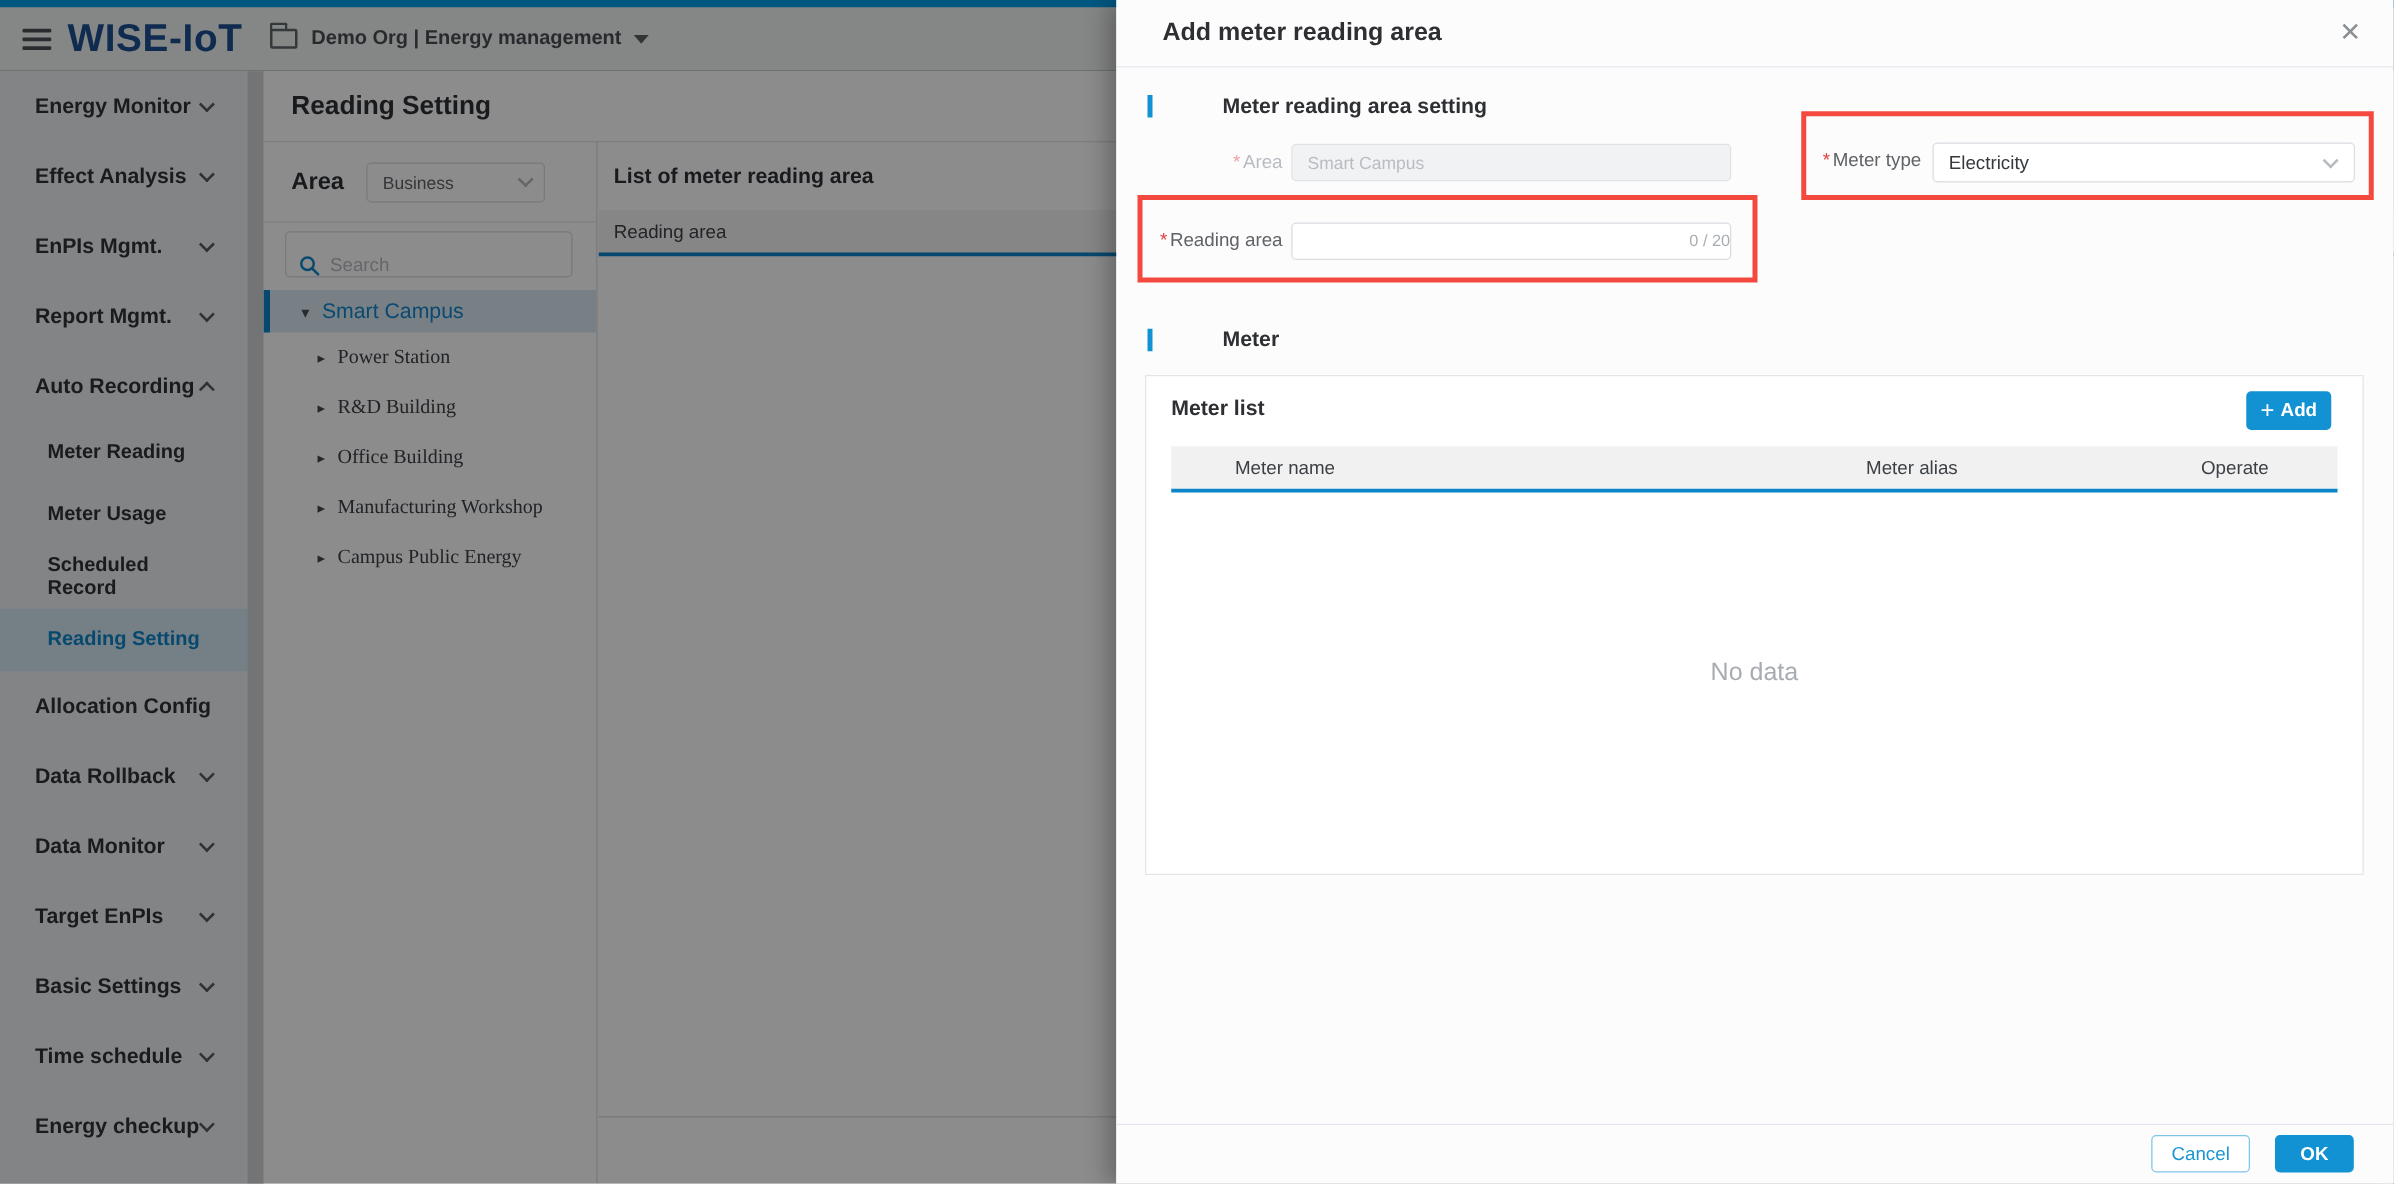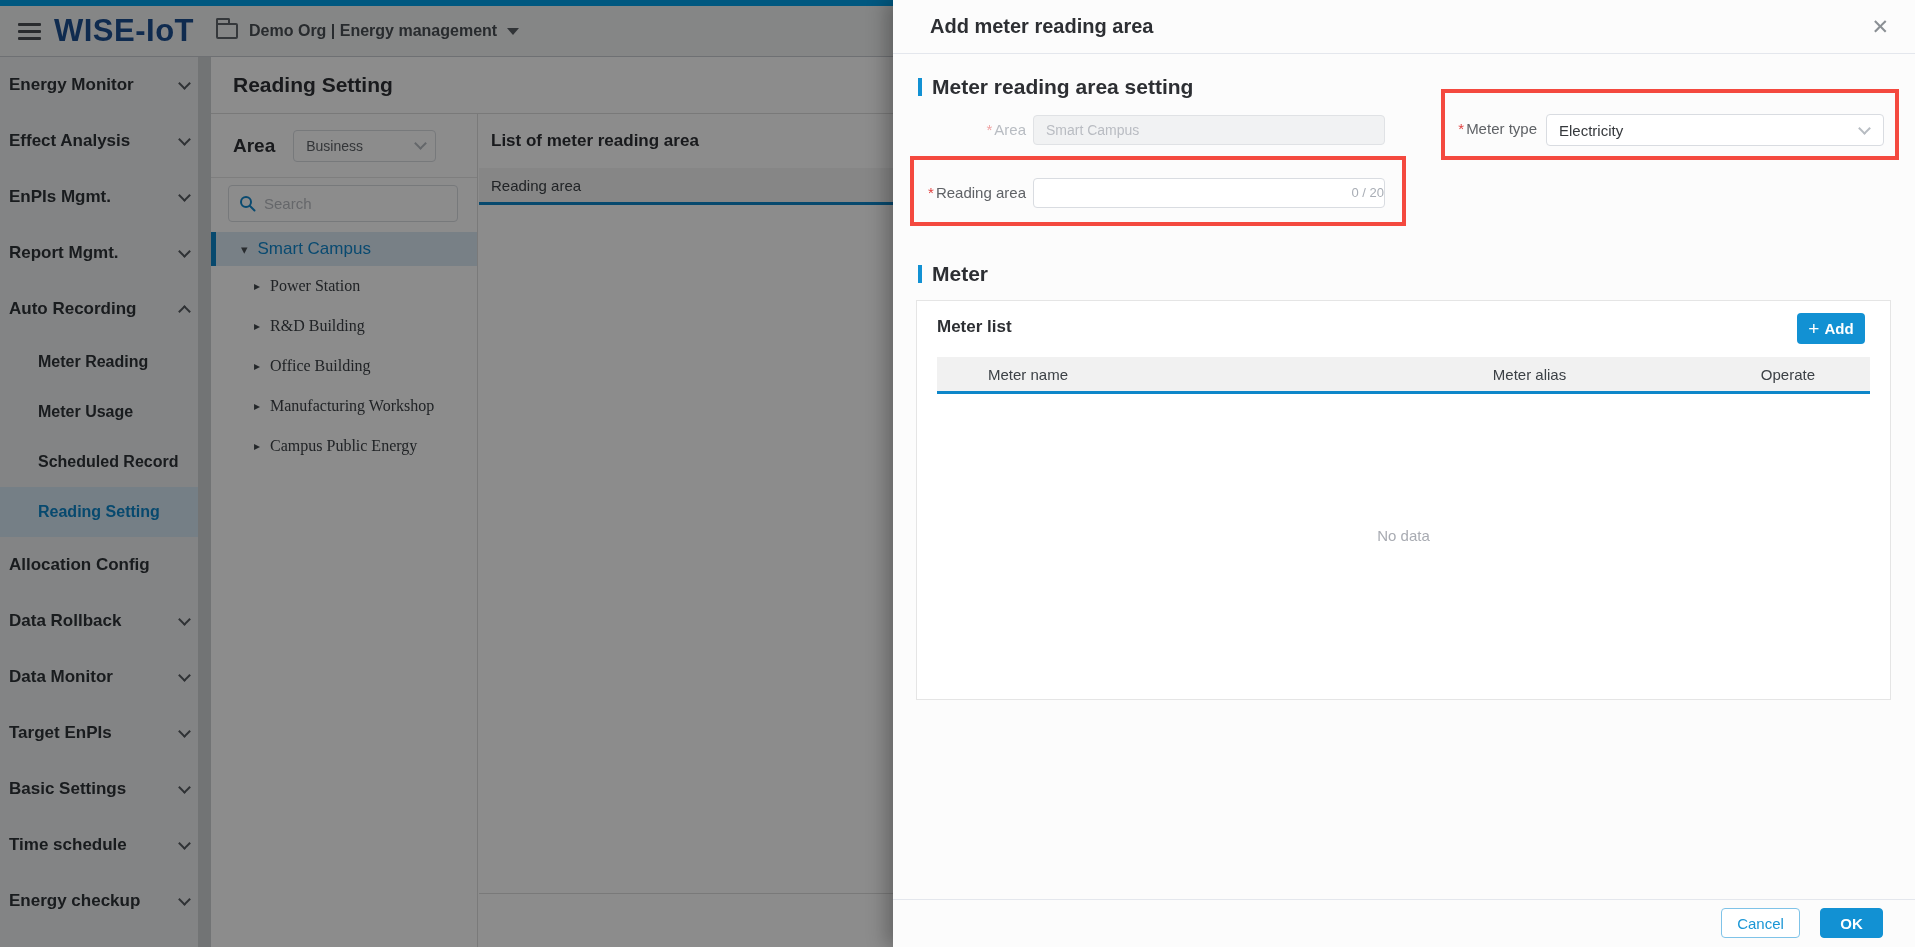--- a/index.html
+++ b/index.html
@@ -13,42 +13,42 @@
   .burger { width:23px; height:17px; margin-left:18px; display:flex; flex-direction:column; justify-content:space-between; cursor:pointer; }
   .burger i { display:block; height:3px; background:#4b4f54; border-radius:1px; }
   .logo { margin-left:13px; font-size:31px; font-weight:700; color:#1d4f91; letter-spacing:0.5px; }
   .folder { width:22px; height:16px; border:2px solid #62676c; border-radius:2px; position:relative; margin-left:22px; }
   .folder::before { content:""; position:absolute; top:-7px; left:-2px; width:10px; height:5px; border:2px solid #62676c; border-bottom:none; border-radius:2px 2px 0 0; }
   .orgtext { margin-left:11px; font-size:16px; font-weight:700; color:#4a4f54; }
   .org-caret { width:0; height:0; border-left:6px solid transparent; border-right:6px solid transparent; border-top:7px solid #5a5f64; margin-left:10px; }
 
   
   .sidebar { position:absolute; left:0; top:57px; width:198px; bottom:0; background:#eef0f2; z-index:1; }
-  .nav-item { display:flex; align-items:center; padding:0 9px; font-size:17px; font-weight:700; color:#2f3338; cursor:pointer; }
+  .nav-item { display:flex; align-items:center; padding:0 28px; font-size:17px; font-weight:700; color:#2f3338; cursor:pointer; }
   .nav-item.group { height:56px; justify-content:space-between; }
   .nav-item.single { height:56px; }
   .nav-item.child { height:50px; padding-left:38px; font-size:16px; }
   .nav-item.child.active { background:#d6e7f5; color:#0d85c8; }
   .chev { width:9px; height:9px; border-right:2px solid #565b60; border-bottom:2px solid #565b60; transform:rotate(45deg); margin-top:-4px; }
   .chev.up { transform:rotate(-135deg); margin-top:5px; }
   .sidebar-scroll { position:absolute; left:198px; top:57px; width:13px; bottom:0; background:#d0d3d6; z-index:1; }
 
   
   .content { position:absolute; left:211px; top:57px; right:0; bottom:0; background:#fff; z-index:1; }
   .page-header { position:absolute; left:0; top:0; right:0; height:57px; background:#fff; border-bottom:1px solid #dcdcdc; display:flex; align-items:center; }
   .page-title { margin-left:22px; font-size:21px; font-weight:700; color:#2e3135; }
 
   .area-panel { position:absolute; left:0; top:57px; width:267px; bottom:0; background:#fff; border-right:1px solid #dfdfdf; }
   .area-row { height:64px; display:flex; align-items:center; border-bottom:1px solid #e6e6e6; }
   .area-label { margin-left:22px; font-size:19px; font-weight:700; color:#2e3135; }
   .mini-select { margin-left:18px; width:143px; height:32px; border:1px solid #d9dce1; border-radius:4px; background:#fff; display:flex; align-items:center; justify-content:space-between; padding:0 10px 0 12px; cursor:pointer; }
   .mini-select .val { font-size:14px; color:#5f6368; }
   .mini-select .chev, .field-select .chev { border-color:#b7bcc2; }
 
-  .search-box { position:absolute; left:17px; top:71px; width:230px; height:37px; border:1px solid #d9dce1; border-radius:4px; background:#fff; display:flex; align-items:center; }
+  .search-box { position:absolute; left:17px; top:71px; width:230px; height:37px; border:1px solid #d9dce1; border-radius:4px; background:#fff; display:flex; align-items:flex-end; }
   .search-box svg { margin-left:10px; }
   .search-box input { border:none; outline:none; background:transparent; margin-left:8px; width:170px; font-size:15px; color:#333; font-family:"Liberation Sans",sans-serif; }
   .search-box input::placeholder { color:#b9bcc2; }
 
   .tree { position:absolute; left:0; top:118px; right:0; }
   .tree-root { height:34px; display:flex; align-items:center; background:#dbe9f5; position:relative; cursor:pointer; }
   .tree-root::before { content:""; position:absolute; left:0; top:0; bottom:0; width:5px; background:#0d86c9; }
   .tree-root .caret { margin-left:30px; font-size:13px; color:#4a5056; }
   .tree-root .lbl { margin-left:10px; font-size:17px; color:#1287cc; }
   .tree-child { height:40px; display:flex; align-items:center; cursor:pointer; }
@@ -65,21 +65,21 @@
   .dim { position:absolute; left:0; top:0; width:893px; height:947px; background:rgba(0,0,0,0.45); z-index:10; }
 
   
   .drawer { position:absolute; left:893px; top:0; right:0; bottom:0; background:#fcfcfc; z-index:20; box-shadow:-7px 0 18px rgba(0,0,0,0.28); }
   .drawer-header { position:absolute; left:0; top:0; right:0; height:54px; border-bottom:1px solid #e4e7ed; display:flex; align-items:center; }
   .drawer-title { margin-left:37px; font-size:20px; font-weight:700; color:#2d2f33; }
   .drawer-close { position:absolute; right:26px; top:16px; font-size:21px; color:#8a8f94; cursor:pointer; line-height:1; }
 
   .sec-head { position:absolute; left:25px; display:flex; align-items:center; }
   .sec-bar { width:4px; height:18px; background:#1291d3; margin-right:10px; }
-  .sec-title { font-size:21px; font-weight:700; color:#2d2f33; }
+  .sec-title { font-size:17px; font-weight:700; color:#2d2f33;margin-left:46px; }
 
   .f-label { position:absolute; height:30px; line-height:30px; font-size:15px; text-align:right; }
   .f-label .req { color:#e0403f; margin-right:2px; }
   .f-label.disabled { color:#b8bcc2; }
   .f-label.disabled .req { color:#efa3a3; }
   .f-label.normal { color:#5f6266; }
 
   .f-input { position:absolute; height:30px; border:1px solid #d9dce1; border-radius:4px; background:#fff; }
   .f-input.disabled { background:#f1f2f3; border-color:#e0e2e5; }
   .f-input .ph { position:absolute; left:12px; top:0; line-height:28px; font-size:14px; color:#b9bcc2; }
@@ -93,21 +93,21 @@
 
   .meter-panel { position:absolute; left:23px; top:300px; width:975px; height:400px; border:1px solid #e5e5e5; background:#fff; }
   .meter-panel-title { position:absolute; left:20px; top:16px; font-size:17px; font-weight:700; color:#2d2f33; }
   .add-btn { position:absolute; right:25px; top:12px; width:68px; height:31px; background:#1291d3; border-radius:4px; color:#fff; display:flex; align-items:center; justify-content:center; cursor:pointer; }
   .add-btn .plus { font-size:19px; margin-right:5px; font-weight:400; line-height:1; }
   .add-btn .lbl { font-size:15px; font-weight:700; }
   .meter-thead { position:absolute; left:20px; right:20px; top:56px; height:37px; background:#f1f1f1; border-bottom:3px solid #0d86c9; display:flex; align-items:center; font-size:15px; color:#3c4146; }
   .meter-thead .c1 { flex:1; padding-left:51px; }
   .meter-thead .c2 { flex:1; text-align:center; }
   .meter-thead .c3 { width:160px; text-align:right; padding-right:55px; }
-  .no-data { position:absolute; left:0; right:0; top:226px; text-align:center; font-size:15px; color:#a8abb2; }
+  .no-data { position:absolute; left:0; right:0; top:226px; text-align:center; font-size:20px; color:#a8abb2; }
 
   .drawer-footline { position:absolute; left:0; right:0; bottom:47px; height:1px; background:#e4e7ed; }
   .btn { position:absolute; bottom:9px; height:30px; border-radius:4px; display:flex; align-items:center; justify-content:center; font-size:15px; cursor:pointer; }
   .btn.cancel { right:115px; width:79px; background:#fff; border:1px solid #7fc3e8; color:#1a96d5; }
   .btn.ok { right:32px; width:63px; background:#1291d3; border:1px solid #1291d3; color:#fff; font-weight:700; }
 </style>
 </head>
 <body>
 
 <div class="screen">

